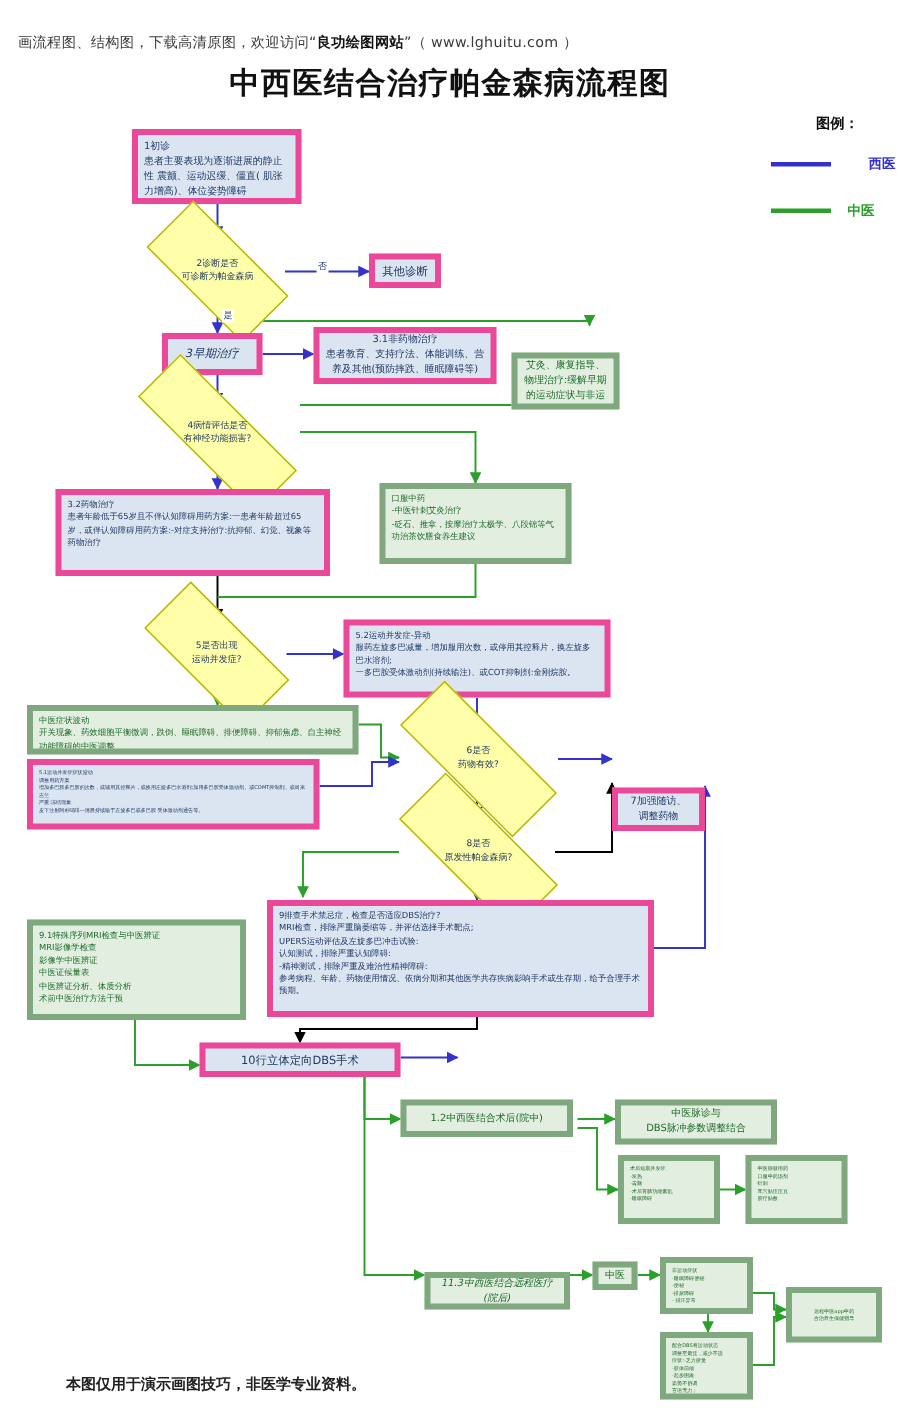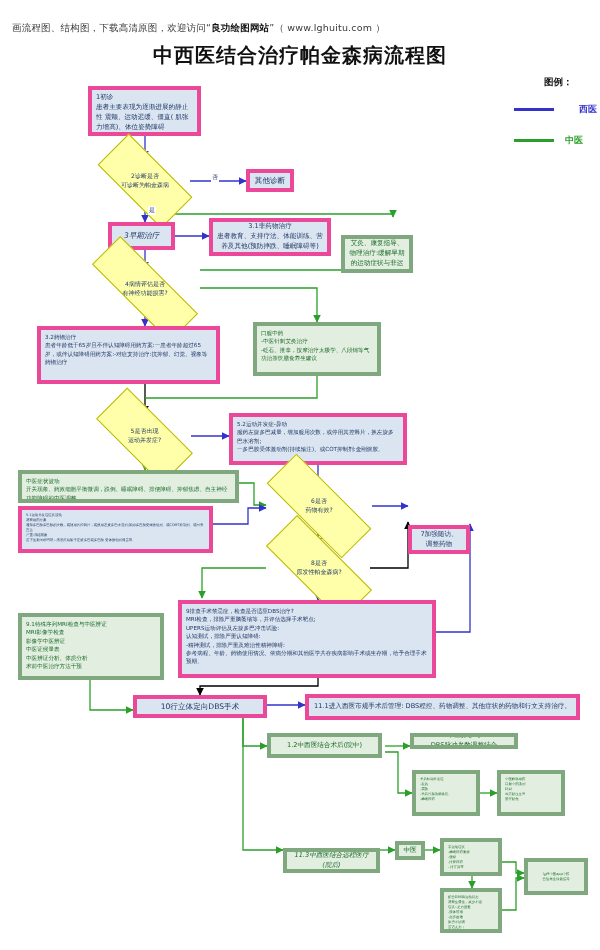--- a/index.html
+++ b/index.html
@@ -257,25 +257,24 @@
 
   <div class="node green" style="left:18px; top:613px; width:146px; height:67px;">9.1特殊序列MRI检查与中医辨证
 MRI影像学检查
 影像学中医辨证
 中医证候量表
 中医辨证分析、体质分析
 术前中医治疗方法干预</div>
 
   <div class="node center f8" style="left:133px; top:695px; width:134px; height:23px;">10行立体定向DBS手术</div>
 
-  <div class="node center f7" style="left:305px; top:694px; width:275px; height:26px;">11.1进入西医市规手术后管理: DBS程控、药物调整、其他症状的药物和行文支持治疗。</div>
 
   <div class="node green center f7" style="left:267px; top:733px; width:115px; height:25px;">1.2中西医结合术后(院中)</div>
 
-  <div class="node green center f7" style="left:410px; top:733px; width:108px; height:16px;">中医脉诊与
+  <div class="node green center f7" style="left:410px; top:733px; width:108px; height:30px;">中医脉诊与
 DBS脉冲参数调整结合</div>
 
   <div class="node green tiny" style="left:412px; top:770px; width:68px; height:46px;">术后短期并发症
 -发热
 -震颤
 -术后胃肠功能紊乱
 -睡眠障碍</div>
 
   <div class="node green tiny" style="left:497px; top:770px; width:68px; height:46px;">中医静脉用药
 口服中药汤剂
@@ -298,13 +297,14 @@
 调整至最佳，减少不适
 症状:-乏力疲惫
 -肢体前倾
 -起步困难
 姿势不协调
 言语无力；</div>
 
   <div class="node green center tiny" style="left:524px; top:858px; width:64px; height:37px;">远程中医app中药
 合治养生保健指导</div>
 
+  <div class="footer">本图仅用于演示画图技巧，非医学专业资料。</div>
 </div>
 
 </body></html>

